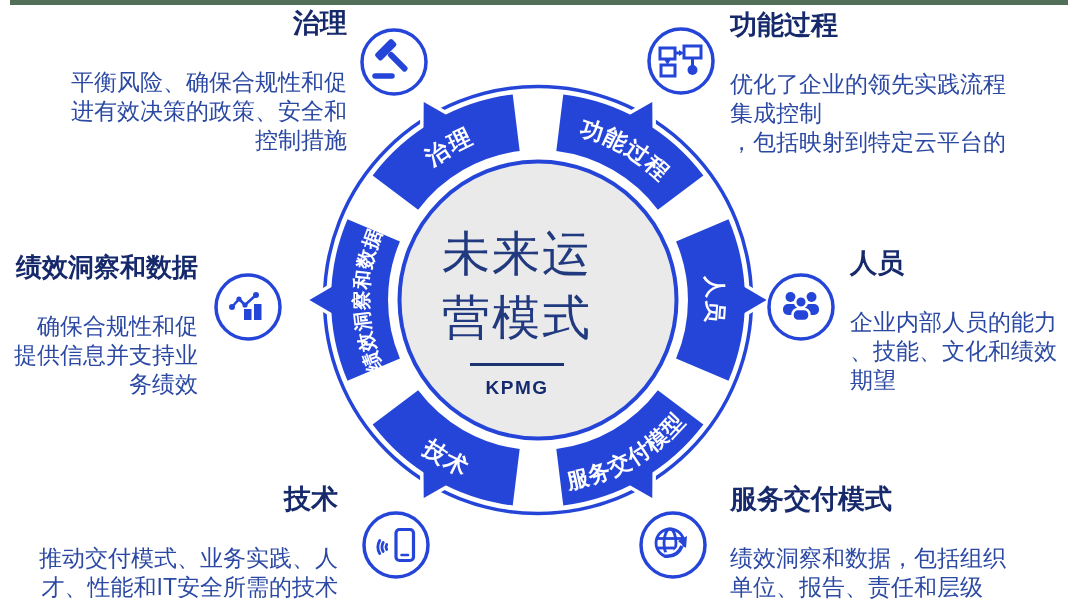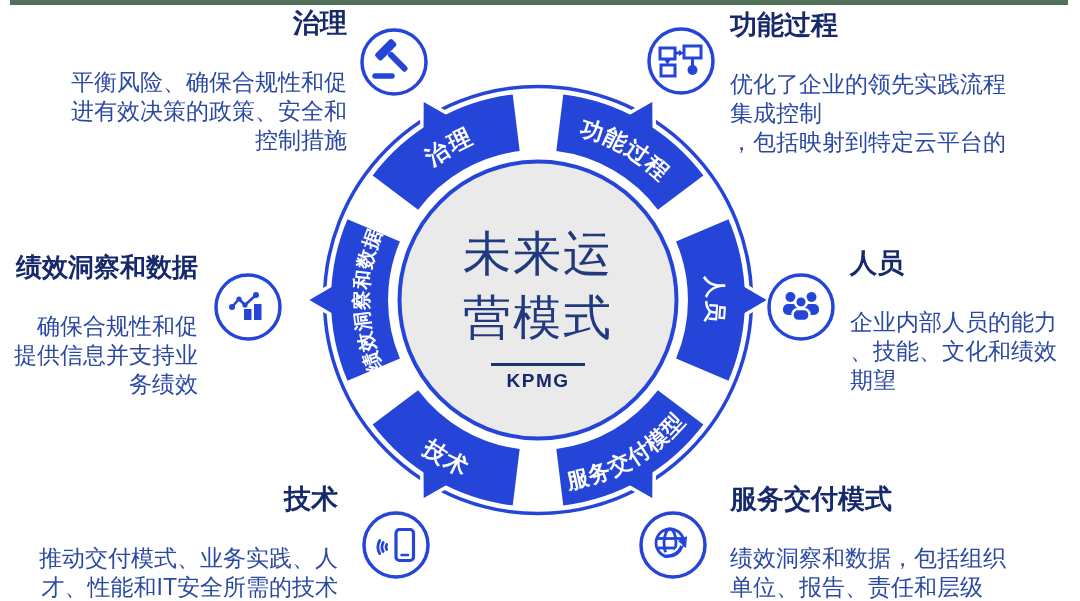--- a/index.html
+++ b/index.html
@@ -8,25 +8,25 @@
     background:#fff;font-family:"Liberation Sans","DejaVu Sans",sans-serif;
   }
   .topbar{position:absolute;left:10px;top:0;width:1058px;height:5px;background:#527059;}
   svg{position:absolute;left:0;top:0;}
   .block{position:absolute;}
   .sec-title{font-size:27px;font-weight:700;color:#16296b;line-height:34px;margin:0 0 7px 0;}
   .sec-desc{font-size:23px;color:#2b49a3;line-height:29px;font-weight:500;margin-top:28px;}
   .align-r{text-align:right;}
   .align-l{text-align:left;}
   .center-label{
-    position:absolute;left:388px;top:222px;width:300px;text-align:center;
+    position:absolute;left:367px;top:222px;width:300px;text-align:center;
   }
   .center-title{font-size:48px;line-height:64px;color:#21397f;font-weight:500;letter-spacing:2px;margin:0;}
   .center-divider{width:94px;height:2.5px;background:#1c346f;margin:13px auto 0 auto;}
-  .center-brand{font-size:19px;font-weight:700;color:#152a6e;letter-spacing:1.5px;margin-top:4px;}
+  .center-brand{font-size:19px;font-weight:700;color:#152a6e;letter-spacing:1.5px;margin-top:11px;}
   .ring-label{fill:#ffffff;font-weight:700;font-family:"Liberation Sans","DejaVu Sans",sans-serif;}
 </style>
 </head>
 <body>
 
 <div id="stage">
 
   <div class="topbar"></div>
 
   <svg width="1080" height="601" viewBox="0 0 1080 601">

